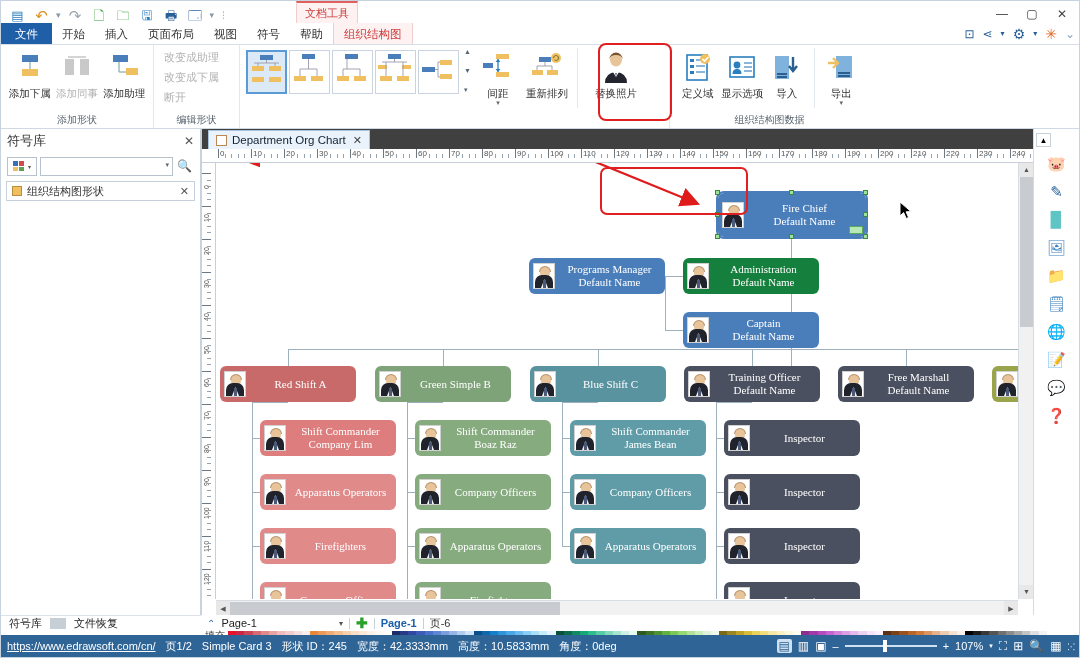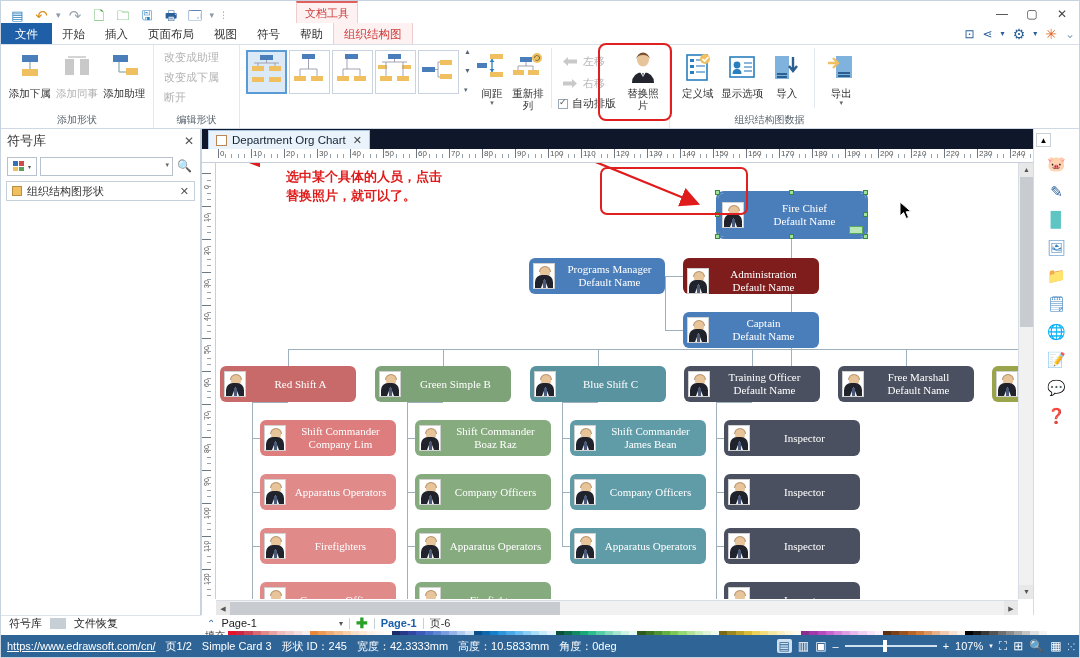--- a/index.html
+++ b/index.html
@@ -139,21 +139,21 @@
     width: 48px; height: 22px; background: #dfe6f4; border: 1px solid #7f93bb;
     display:flex; align-items:center; gap:3px; padding-left:2px;
   }
   .stencil .lbl { font-size:10.5px; color:#333; }
 
   
   .canvaswrap {
     position: absolute; left: 200px; top: 128px; right: 46px; bottom: 42px;
     background: #fff; border-left:1px solid #c8d3e0;
   }
-  .doctabs { height: 20px; background: #0f172a; display:flex; align-items:flex-end; }
+  .doctabs { height: 20px; background: #404040; display:flex; align-items:flex-end; }
   .doctab {
     height: 19px; background: #eaf2fb; border: 1px solid #a9c4e0; border-bottom:none;
     display:flex; align-items:center; gap:5px; padding: 0 7px; font-size: 11.5px; color:#123;
     margin-left: 6px;
   }
   .doctab .ic { width:11px; height:11px; background:#fff; border:1px solid #bb8855; display:block;}
   .doctab .x { font-size: 11px; color:#444; margin-left:2px;}
 
   .rulerH {
     position:absolute; left:0; top:20px; right:0; height: 14px; background:#fff;
@@ -449,38 +449,20 @@
               <path d="M15 9 V13 M7 13 H22 M7 13 V17 M22 13 V17" stroke="#99a" stroke-width="0.9" fill="none"></path>
               <circle cx="26" cy="5" r="5" fill="#f0c060"></circle>
               <path d="M23.5 5 a2.5 2.5 0 1 1 1 2" stroke="#6a6a3a" stroke-width="1" fill="none"></path>
             </svg>
           </div>
           <div class="lb">重新排列</div>
         </div>
 
         <div style="width:1px;height:60px;background:#e2e8ef;margin:0 3px"></div>
 
-        <div class="vstack" style="gap:3px;padding-top:4px;">
-          <div class="arrowbtn">
-            <svg width="16" height="11" viewBox="0 0 16 11">
-                <path d="M6 1 L1 5.5 L6 10 V7.5 H15 V3.5 H6 Z" fill="#c9c9c9"></path>
-              </svg>
-            <span>左移</span>
-          </div>
-          <div class="arrowbtn">
-            <svg width="16" height="11" viewBox="0 0 16 11">
-                <path d="M10 1 L15 5.5 L10 10 V7.5 H1 V3.5 H10 Z" fill="#c9c9c9"></path>
-              </svg>
-            <span>右移</span>
-          </div>
-          <div class="chk">
-            <span class="chkbox"></span>
-            <span>自动排版</span>
-          </div>
-        </div>
 
         <div class="bigbtn" style="width:56px;margin-left:4px">
           <div class="ic">
             <svg width="30" height="32" viewBox="0 0 30 32">
               <ellipse cx="15" cy="8" rx="6" ry="6.5" fill="#e8c49a"></ellipse>
               <path d="M8.5 7 a6.5 6.5 0 0 1 13 0 q-1 -4 -6.5 -4 t-6.5 4z" fill="#7a5230"></path>
               <path d="M4 31 q0 -10 11 -11 q11 1 11 11 z" fill="#22252e"></path>
               <path d="M12 20 l3 5 l3 -5 l-2 -1 h-2 z" fill="#ffffff"></path>
               <path d="M14.2 21 l0.8 4 l0.8 -4 z" fill="#3a4a6b"></path>
             </svg>
@@ -824,22 +806,20 @@
       <svg class="arrowlayer" width="820" height="470">
         <defs>
           <marker id="ah" markerWidth="9" markerHeight="9" refX="7" refY="4.5" orient="auto">
             <path d="M0,0 L9,4.5 L0,9 z" fill="#e01b1b"></path>
           </marker>
         </defs>
         <line x1="290" y1="-30" x2="28" y2="-4" stroke="#e01b1b" stroke-width="2.2" marker-end="url(#ah)"></line>
         <line x1="355" y1="-11" x2="480" y2="40" stroke="#e01b1b" stroke-width="2.2" marker-end="url(#ah)"></line>
       </svg>
 
-      <div class="annot" style="left:70px; top:4px;">选中某个具体的人员，点击
-替换照片，就可以了。</div>
 
       <div id="nodes">
           <div class="conn" style="left: 575px; top: 74px; width: 1.4px; height: 75px;"></div>
           <div class="conn" style="left: 575px; top: 113px; width: 1.4px; height: 1.4px;"></div>
           <div class="conn" style="left: 449px; top: 113px; width: 127px; height: 1.4px;"></div>
           <div class="conn" style="left: 449px; top: 113px; width: 1.4px; height: 54px;"></div>
           <div class="conn" style="left: 449px; top: 167px; width: 18px; height: 1.4px;"></div>
           <div class="conn" style="left: 575px; top: 185px; width: 1.4px; height: 36px;"></div>
           <div class="conn" style="left: 72px; top: 186px; width: 846px; height: 1.4px;"></div>
           <div class="conn" style="left: 72px; top: 186px; width: 1.4px; height: 17px;"></div>
@@ -895,21 +875,21 @@
               <span class="head"></span>
               <span class="body"></span>
               <span class="shirt"></span>
               <span class="tie"></span>
             </div>
             <div class="txt">
               <div>Programs Manager</div>
               <div>Default Name</div>
             </div>
           </div>
-          <div class="node" style="left: 467px; top: 95px; width: 136px; height: 36px; background: #7f1d1d; align-items: flex-end;">
+          <div class="node" style="left: 467px; top: 95px; width: 136px; height: 36px; background: #15803d;">
             <div class="ph">
               <span class="hair"></span>
               <span class="head"></span>
               <span class="body"></span>
               <span class="shirt"></span>
               <span class="tie"></span>
             </div>
             <div class="txt">
               <div>Administration</div>
               <div>Default Name</div>

